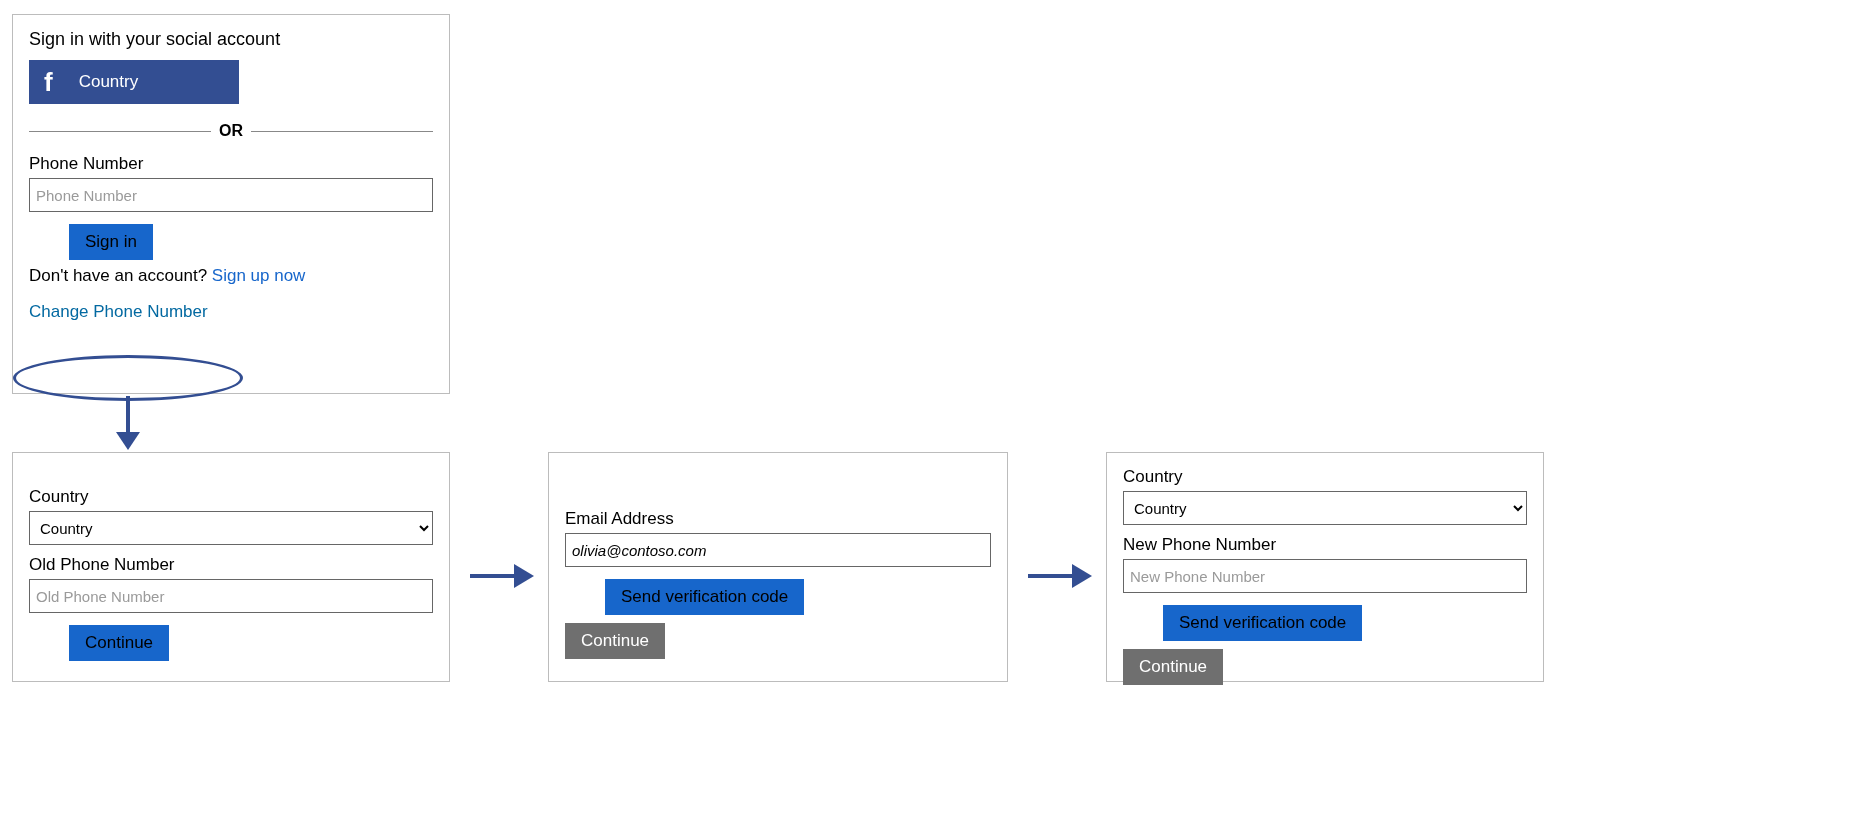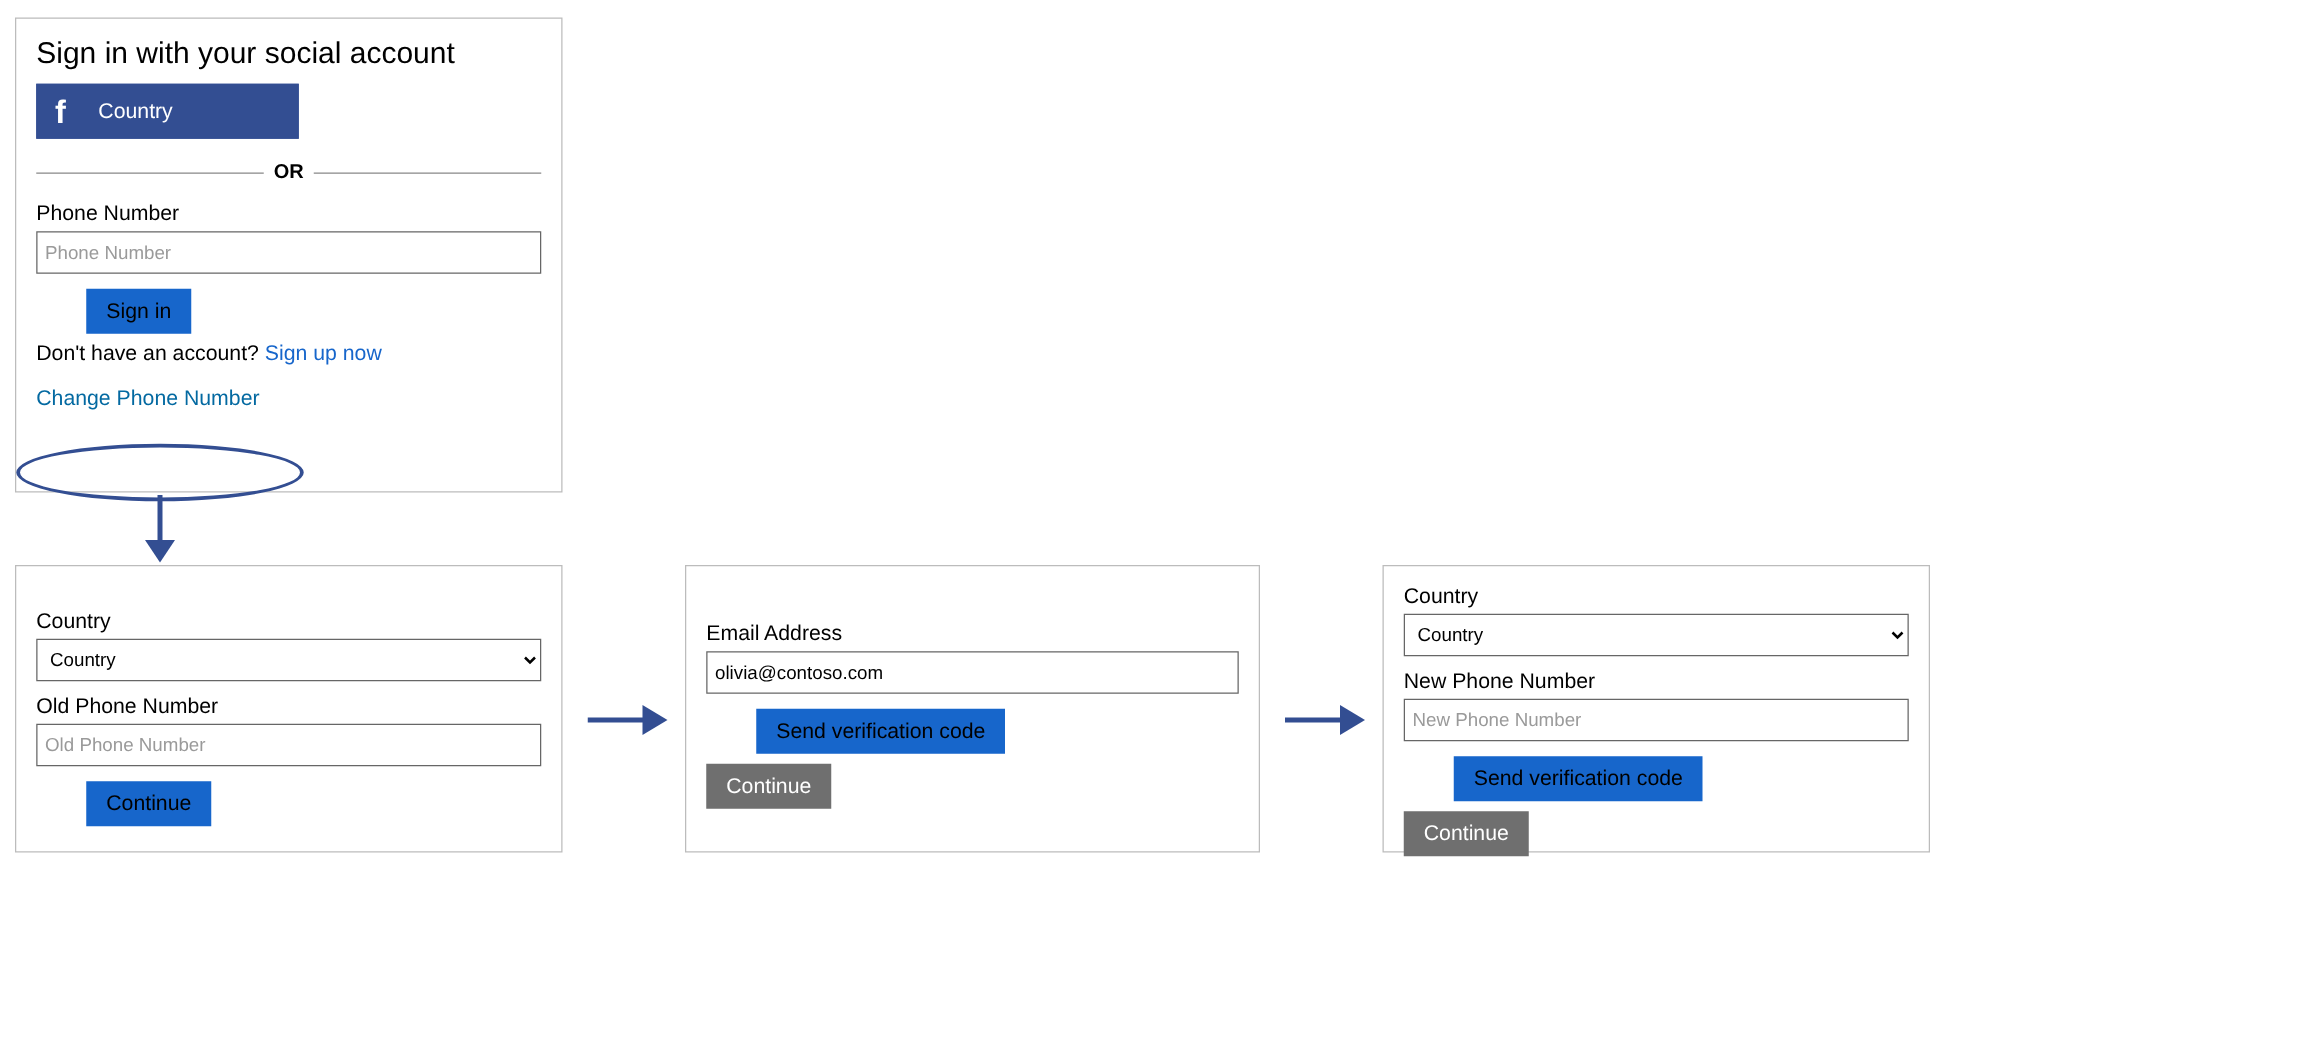--- a/index.html
+++ b/index.html
@@ -13,24 +13,24 @@
     position: relative;
   }
   .panel {
     position: absolute;
     border: 1px solid #bcbcbc;
     background: #fff;
     padding: 14px 16px 18px 16px;
   }
   .panel1 { left: 12px; top: 14px; width: 438px; height: 380px; }
   .panel2 { left: 12px; top: 452px; width: 438px; height: 230px; padding-top: 34px;}
-  .panel3 { left: 548px; top: 452px; width: 460px; height: 230px; padding-top: 44px;}
+  .panel3 { left: 548px; top: 452px; width: 460px; height: 230px; padding-top: 56px;}
   .panel4 { left: 1106px; top: 452px; width: 438px; height: 230px; padding-top: 14px;}
 
-  .heading { font-size: 24px; margin: 0 0 10px 0; }
+  .heading { font-size: 18px; margin: 0 0 10px 0; }
   .field-label { font-size: 17px; margin: 10px 0 4px 0; }
 
   .social-row { display: flex; gap: 10px; margin-bottom: 8px; }
   .social-btn {
     display: flex; align-items: center; justify-content: center;
     height: 44px; width: 210px;
     border: 1px solid #999; cursor: pointer;
     font-size: 17px;
   }
   .fb-btn { background: #334E92; color: #fff; border: 1px solid #334E92; gap: 26px; justify-content: flex-start; padding-left: 14px;}
@@ -133,21 +133,21 @@
 
 <div class="arrow" style="left:470px; top:556px;">
   <svg width="66" height="40">
     <line x1="0" y1="20" x2="46" y2="20" stroke="#334E92" stroke-width="4"></line>
     <polygon points="64,20 44,8 44,32" fill="#334E92"></polygon>
   </svg>
 </div>
 
 <div class="panel panel3">
   <div class="field-label" style="margin-top:0">Email Address</div>
-  <input class="text" type="text" style="color: rgb(0, 0, 0);" value="olivia@contoso.com">
+  <input class="text" type="text" style="color: rgb(0, 0, 0); font-style: italic;" value="olivia@contoso.com">
   <div>
     <button class="btn btn-primary">Send verification code</button>
   </div>
   <div>
     <button class="btn btn-secondary" style="margin-top:8px">Continue</button>
   </div>
 </div>
 
 <div class="arrow" style="left:1028px; top:556px;">
   <svg width="66" height="40">

